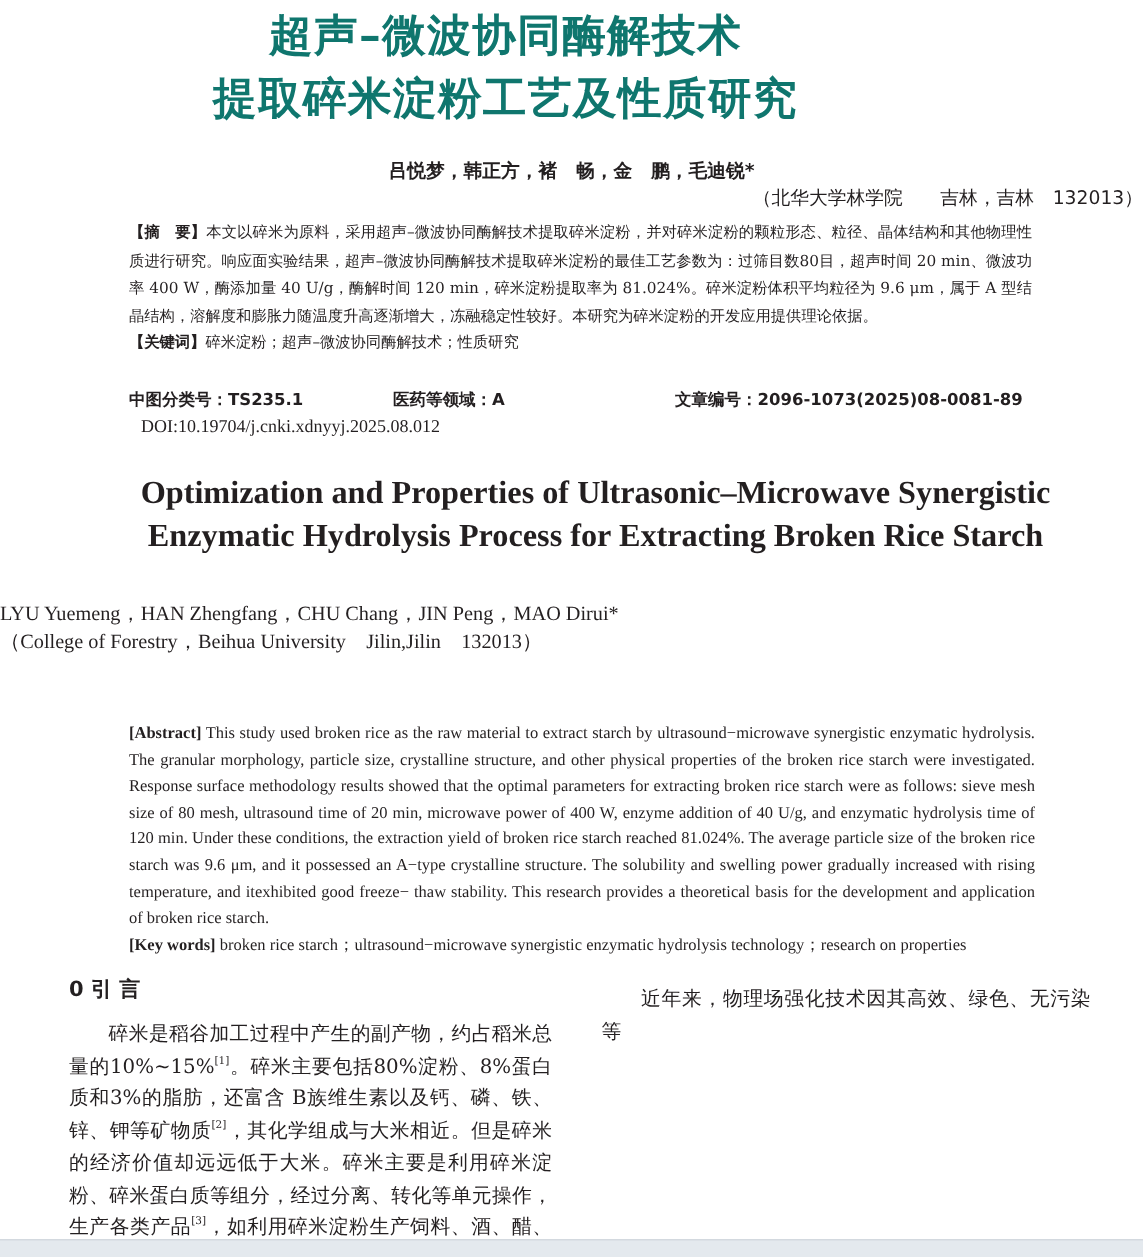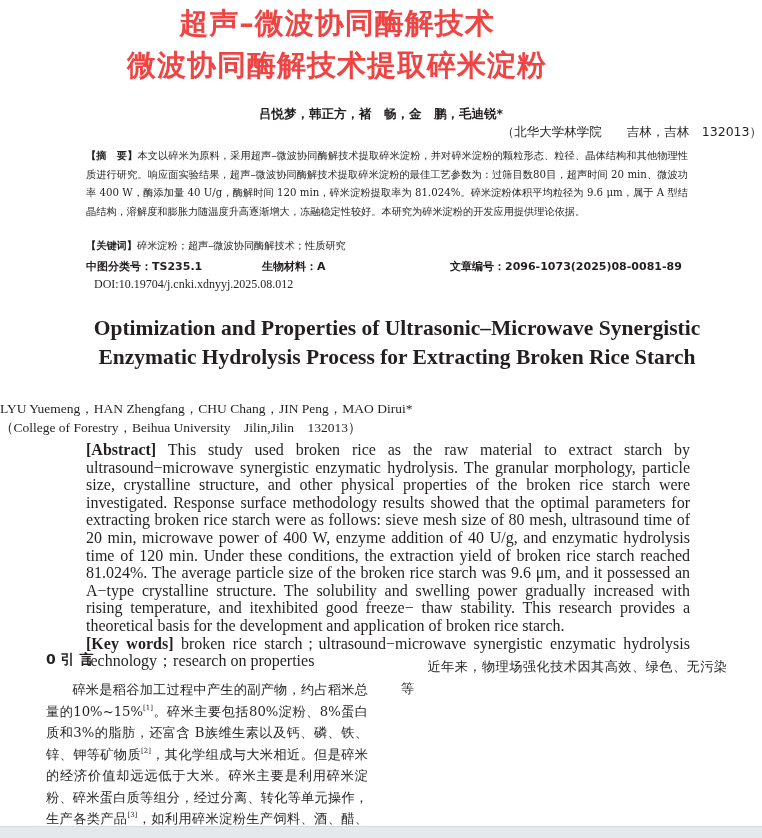--- a/index.html
+++ b/index.html
@@ -5,75 +5,75 @@
   html, body { margin: 0; padding: 0; }
   body {
     width: 762px; height: 838px; overflow: hidden; position: relative;
     background: #ffffff; color: #231f20;
     font-family: "DejaVu Serif", "Liberation Serif", serif;
   }
   .abs { position: absolute; white-space: nowrap; }
   .cn-title {
     left: 0; width: 674px; text-align: center;
     font-family: "DejaVu Serif", serif; font-weight: bold;
-    font-size: 29px; letter-spacing: 1px; color: #ef4444;
+    font-size: 29px; letter-spacing: 1px; color: #0f766e;
   }
   .authors-cn { left: 0; width: 762px; text-align: center; font-family: "DejaVu Sans", sans-serif; font-size: 12.5px; font-weight: bold; }
   .affil-cn { left: 0; width: 762px; text-align: right; font-family: "DejaVu Sans", sans-serif; font-size: 12.5px; }
   .abs-cn {
     left: 86px; width: 602px; font-family: "DejaVu Serif", serif; font-size: 10.2px;
     line-height: 18.6px; white-space: normal; text-align: justify;
   }
   .abs-cn .lbl { font-family: "DejaVu Sans", sans-serif; font-weight: bold; }
   .kw-cn { left: 86px; font-size: 10.2px; }
   .kw-cn .lbl { font-family: "DejaVu Sans", sans-serif; font-weight: bold; }
   .meta-row { font-family: "DejaVu Sans", sans-serif; font-size: 11px; font-weight: bold; }
   .doi { left: 80px; font-family: "Liberation Serif", serif; font-size: 12px; }
   .en-title {
     left: 0; width: 762px; text-align: center;
     font-family: "Liberation Serif", serif; font-weight: bold;
     font-size: 21.5px; color: #231f20; padding-left: 16px;
   }
   .authors-en, .affil-en { left: 0; width: 762px; text-align: left; font-family: "Liberation Serif", serif; font-size: 13.5px; }
   .abs-en {
-    left: 86px; width: 604px; font-family: "Liberation Serif", serif; font-size: 16px;
-    line-height: 17.6px; white-space: normal; text-align: justify;
+    left: 86px; width: 604px; font-family: "Liberation Serif", serif; font-size: 11px;
+    line-height: 17.6px; white-space: normal; text-align: justify; margin-top: 40px;
   }
   .abs-en .lbl { font-weight: bold; }
   .sec-head { left: 46px; font-family: "DejaVu Sans", sans-serif; font-size: 14px; font-weight: bold; }
   .col {
     font-family: "DejaVu Serif", serif; font-size: 13.2px; line-height: 21.5px;
     white-space: normal; text-align: justify;
   }
   .col p { margin: 0; text-indent: 2em; }
   sup { font-size: 7px; vertical-align: 6px; line-height: 0; }
   .bottom-bar { left: 0; top: 826px; width: 762px; height: 12px; background: #e4e9ee; border-top: 1px solid #d3d9df; }
 </style>
 </head>
 <body>
 
 <div class="abs cn-title" style="top:4px;">超声–微波协同酶解技术</div>
-<div class="abs cn-title" style="top:46px;">微波协同酶解技术提取碎米淀粉</div>
+<div class="abs cn-title" style="top:46px;">提取碎米淀粉工艺及性质研究</div>
 
 <div class="abs authors-cn" style="top:106px;">吕悦梦，韩正方，褚　畅，金　鹏，毛迪锐*</div>
 <div class="abs affil-cn" style="top:124px;">（北华大学林学院　　吉林，吉林　132013）</div>
 
 <div class="abs abs-cn" style="top:147px;">
   <span class="lbl">【摘　要】</span><span>本文以碎米为原料，采用超声–微波协同酶解技术提取碎米淀粉，并对碎米淀粉的颗粒形态、粒径、晶体结构和其他物理性质进行研究。响应面实验结果，超声–微波协同酶解技术提取碎米淀粉的最佳工艺参数为：过筛目数80目，超声时间 20 min、微波功率 400 W，酶添加量 40 U/g，酶解时间 120 min，碎米淀粉提取率为 81.024%。碎米淀粉体积平均粒径为 9.6 μm，属于 A 型结晶结构，溶解度和膨胀力随温度升高逐渐增大，冻融稳定性较好。本研究为碎米淀粉的开发应用提供理论依据。</span>
 </div>
 
-<div class="abs kw-cn" style="top:239px;">
+<div class="abs kw-cn" style="top:221px;">
   <span class="lbl">【关键词】</span><span>碎米淀粉；超声–微波协同酶解技术；性质研究</span>
 </div>
 
 <div class="abs meta-row" style="top:259px; left:86px;">
   <span>中图分类号：</span><span>TS235.1</span>
 </div>
 <div class="abs meta-row" style="top:259px; left:262px;">
-  <span>生物材料：</span><span>A</span>
+  <span>医药等领域：</span><span>A</span>
 </div>
 <div class="abs meta-row" style="top:259px; left:450px;text-align:right;">
   <span>文章编号：</span><span>2096-1073(2025)08-0081-89</span>
 </div>
 <div class="abs doi" style="top:277px;margin-left:14px;">DOI:10.19704/j.cnki.xdnyyj.2025.08.012</div>
 
 <div class="abs en-title" style="top:316px;">Optimization and Properties of Ultrasonic–Microwave Synergistic</div>
 <div class="abs en-title" style="top:345px;">Enzymatic Hydrolysis Process for Extracting Broken Rice Starch</div>
 
 <div class="abs authors-en" style="top:400px;">LYU Yuemeng，HAN Zhengfang，CHU Chang，JIN Peng，MAO Dirui*</div>

